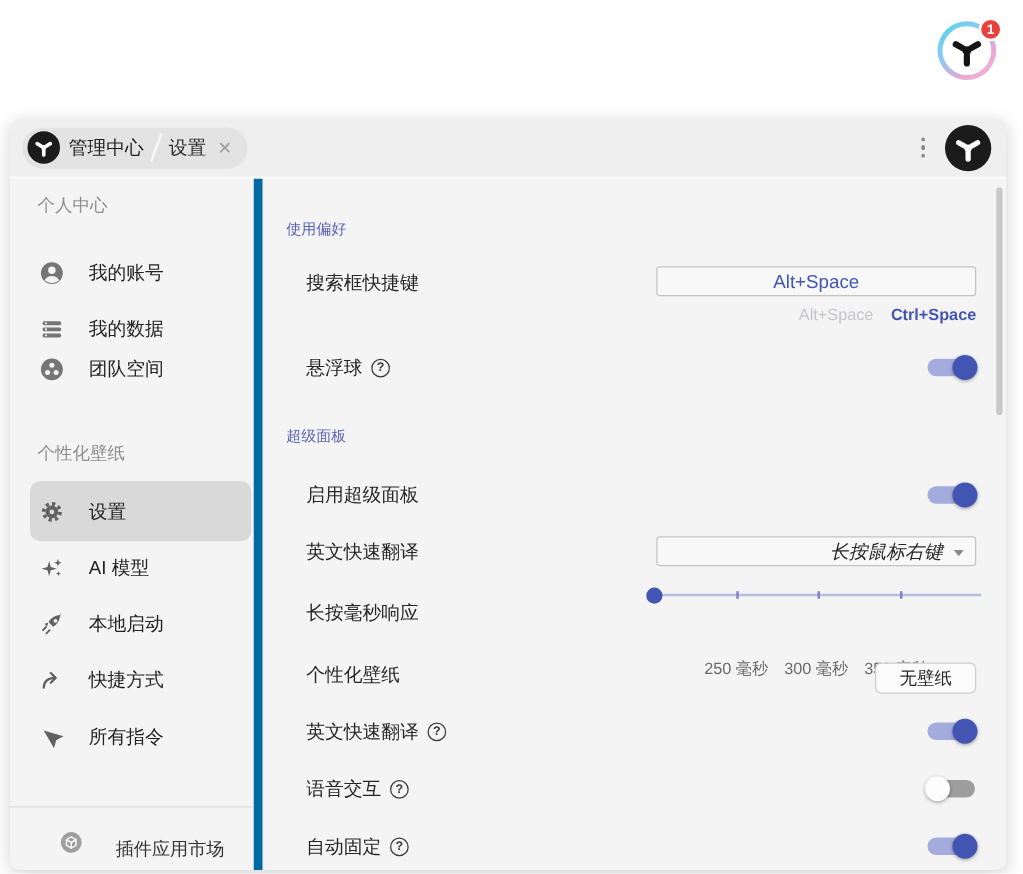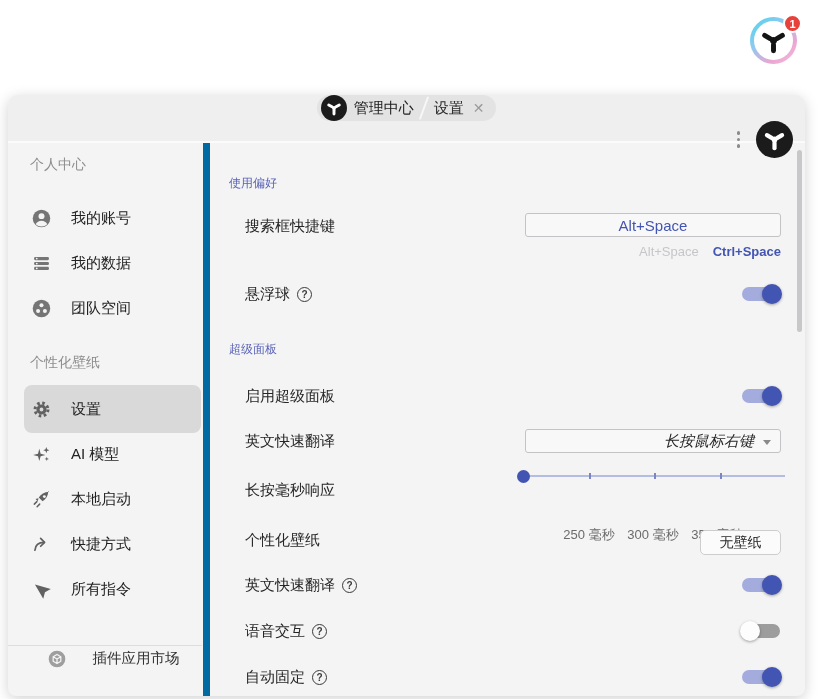--- a/index.html
+++ b/index.html
@@ -18,21 +18,21 @@
     font-size:11px; font-weight:bold; display:flex; align-items:center; justify-content:center; }
 
   
   .window { position:absolute; left:8px; top:95px; width:797px; height:601px;
     background:#f4f4f5; border-radius:10px 10px 8px 8px;
     box-shadow:0 3px 14px rgba(0,0,0,.18); }
 
   
   .tabbar { position:absolute; left:0; top:0; right:0; height:48px; background:#efeff0;
     border-radius:10px 10px 0 0; border-bottom:2px solid #fbfbfc;
-    display:flex; align-items:center; padding:0 10px;flex-direction:column; }
+    display:flex; align-items:center; padding:0 10px; }
   .tab-pill { display:flex; align-items:center; height:33px; background:#e3e3e4;
     border-radius:17px; padding:0 12px 0 4px; }
   .logo-circle { width:26px; height:26px; border-radius:50%; background:#1b1b1b;
     display:flex; align-items:center; justify-content:center; flex:none; }
   .tab-pill .tlabel { font-size:15px; color:#1c1c1c; margin-left:7px; }
   .tab-slash { width:2px; height:24px; background:#f7f7f7; transform:rotate(20deg); margin:0 9px; }
   .tab-pill .tname { font-size:15px; color:#2a2a2a; }
   .tab-close { margin-left:9px; color:#9b9b9b; font-size:14px; cursor:pointer; }
   .tabbar-right { margin-left:auto; display:flex; align-items:center; gap:12px; padding-right:2px; }
   .kebab { display:flex; flex-direction:column; gap:3px; padding:4px; }
@@ -44,21 +44,21 @@
   .sidebar { position:absolute; left:0; top:48px; width:202px; bottom:0;
     border-right:7px solid #0369a1; }
   .side-section { position:absolute; left:22px; font-size:14px; color:#8d8d8d; }
   .side-item { position:absolute; left:16px; width:177px; height:44px; border-radius:8px;
     display:flex; align-items:center; padding-left:7px; cursor:pointer; }
   .side-item.selected { height:48px; background:#d9d9da; }
   .side-item .sicon { width:21px; height:21px; flex:none; display:flex; align-items:center; justify-content:center; }
   .side-item .slabel { margin-left:19px; font-size:15px; color:#222; font-weight:500; }
   .side-divider { position:absolute; left:0; right:1px; height:1px; background:#dddddd; }
   .side-footer { position:absolute; left:16px; right:1px; height:40px; display:flex;
-    align-items:flex-start; justify-content:center; gap:26px; cursor:pointer; }
+    align-items:flex-end; justify-content:center; gap:26px; cursor:pointer; }
   .side-footer .flabel { font-size:14.5px; color:#333; }
 
   
   .main { position:absolute; left:203px; top:48px; right:0; bottom:0; }
   .heading { position:absolute; left:18px; font-size:12px; color:#5a63b6; }
   .row-label { position:absolute; left:34px; height:20px; display:flex; align-items:center;
     font-size:15px; color:#262626; }
   .help { display:inline-flex; width:15px; height:15px; border:1.4px solid #3a3a3a;
     border-radius:50%; align-items:center; justify-content:center; font-size:10px;
     font-weight:bold; color:#3a3a3a; margin-left:7px; cursor:pointer; }
@@ -200,21 +200,21 @@
             <rect x="3.5" y="10.2" width="17" height="3.6" rx="1.5"></rect>
             <rect x="3.5" y="15.8" width="17" height="3.6" rx="1.5"></rect>
             <circle cx="6.6" cy="6.4" r="1" fill="#f4f4f5"></circle>
             <circle cx="6.6" cy="12" r="1" fill="#f4f4f5"></circle>
             <circle cx="6.6" cy="17.6" r="1" fill="#f4f4f5"></circle>
           </svg>
         </span>
         <span class="slabel">我的数据</span>
       </div>
 
-      <div class="side-item" style="top:143px">
+      <div class="side-item" style="top:130px">
         <span class="sicon">
           <svg width="21" height="21" viewBox="0 0 24 24">
             <circle cx="12" cy="12" r="10" fill="#757575"></circle>
             <circle cx="12" cy="8.2" r="2.3" fill="#f4f4f5"></circle>
             <circle cx="8.1" cy="14.8" r="2.3" fill="#f4f4f5"></circle>
             <circle cx="15.9" cy="14.8" r="2.3" fill="#f4f4f5"></circle>
           </svg>
         </span>
         <span class="slabel">团队空间</span>
       </div>

